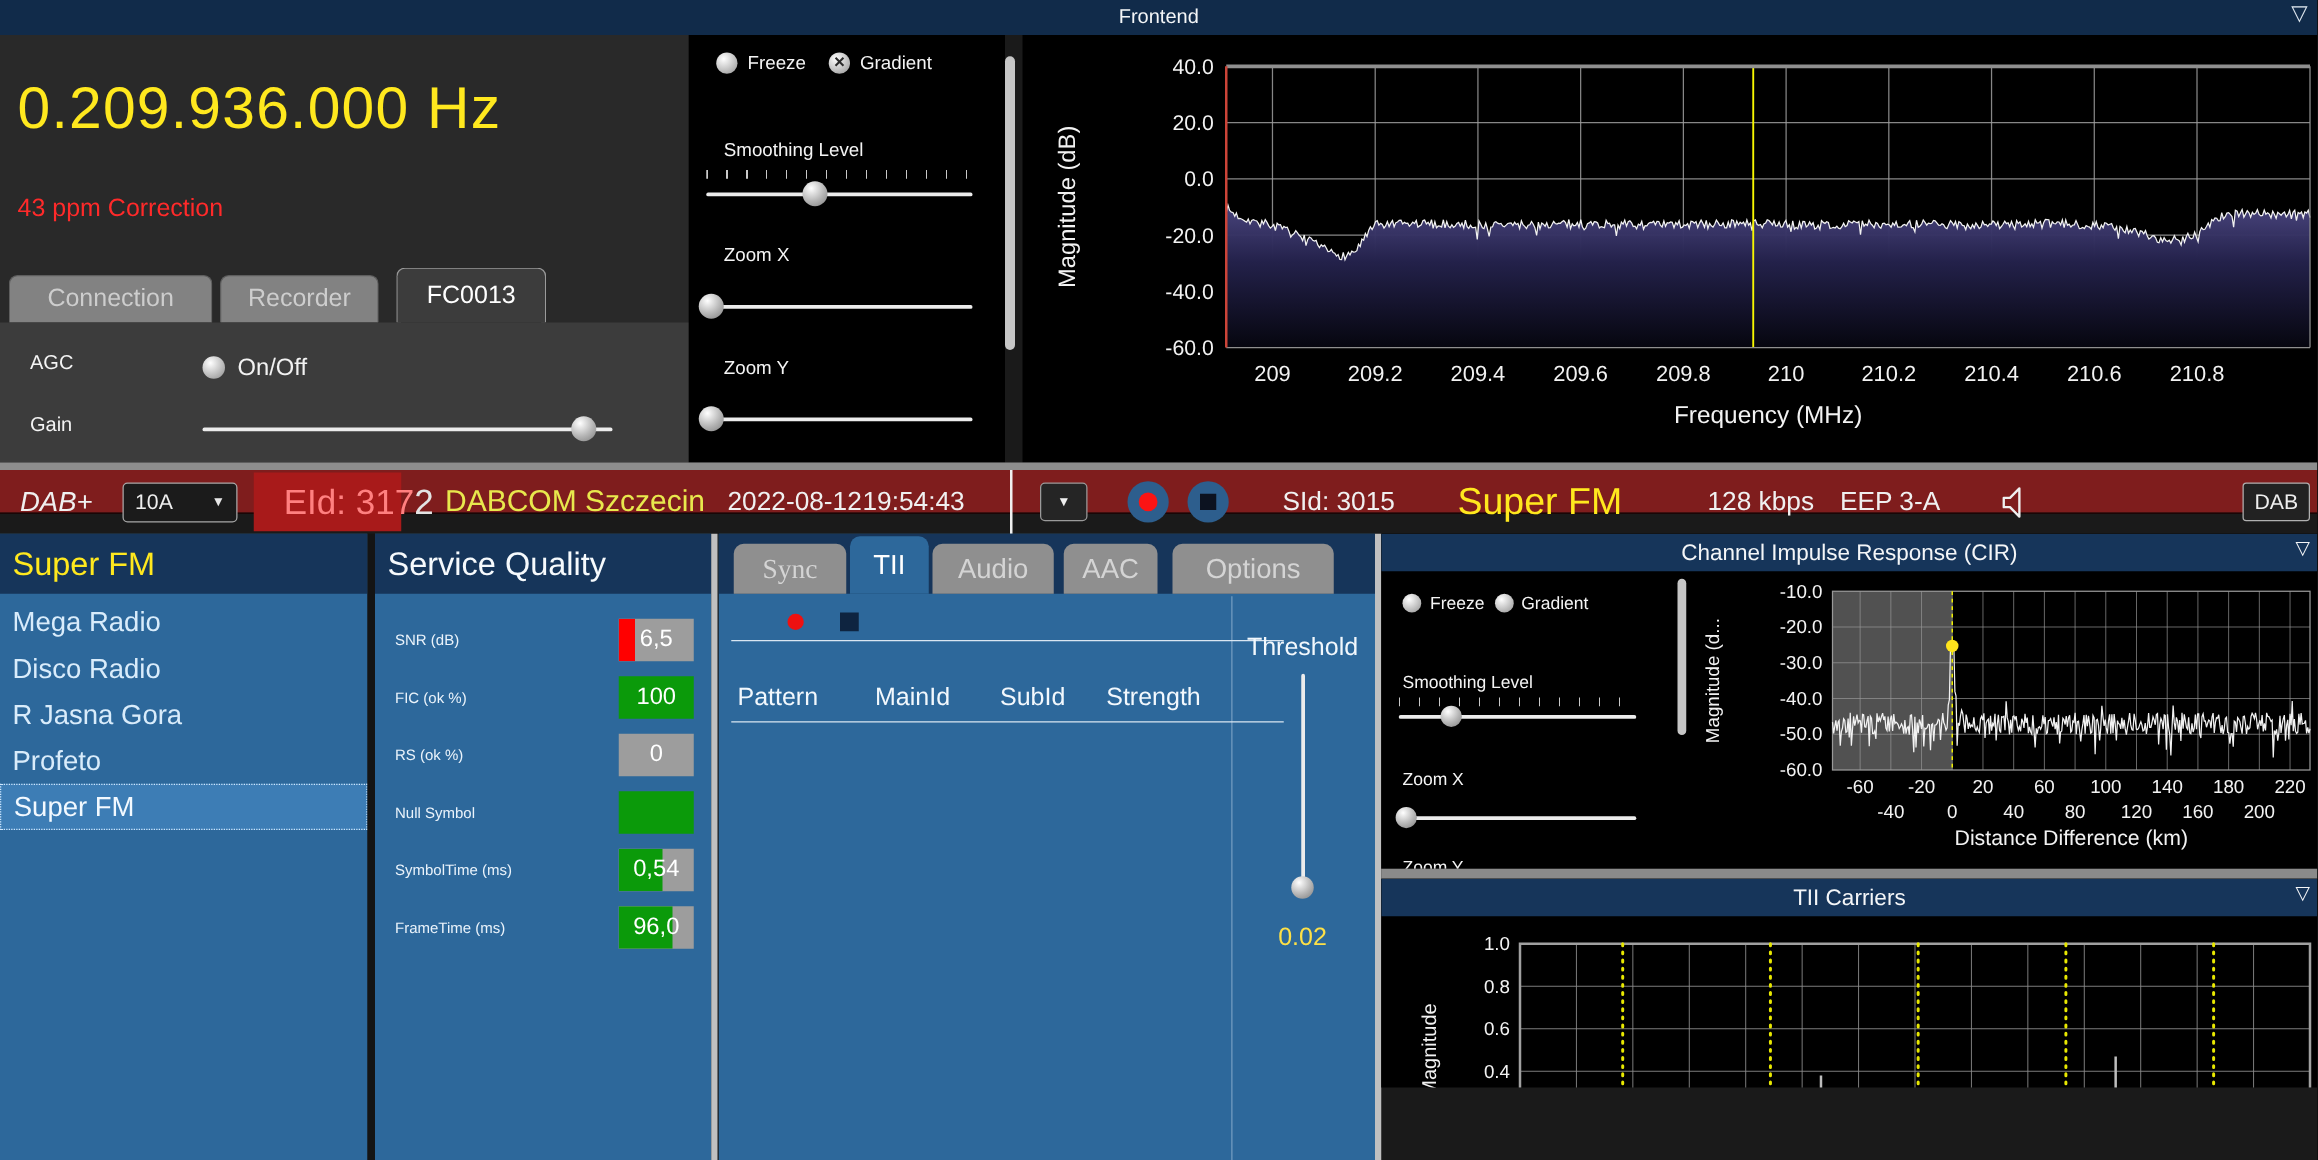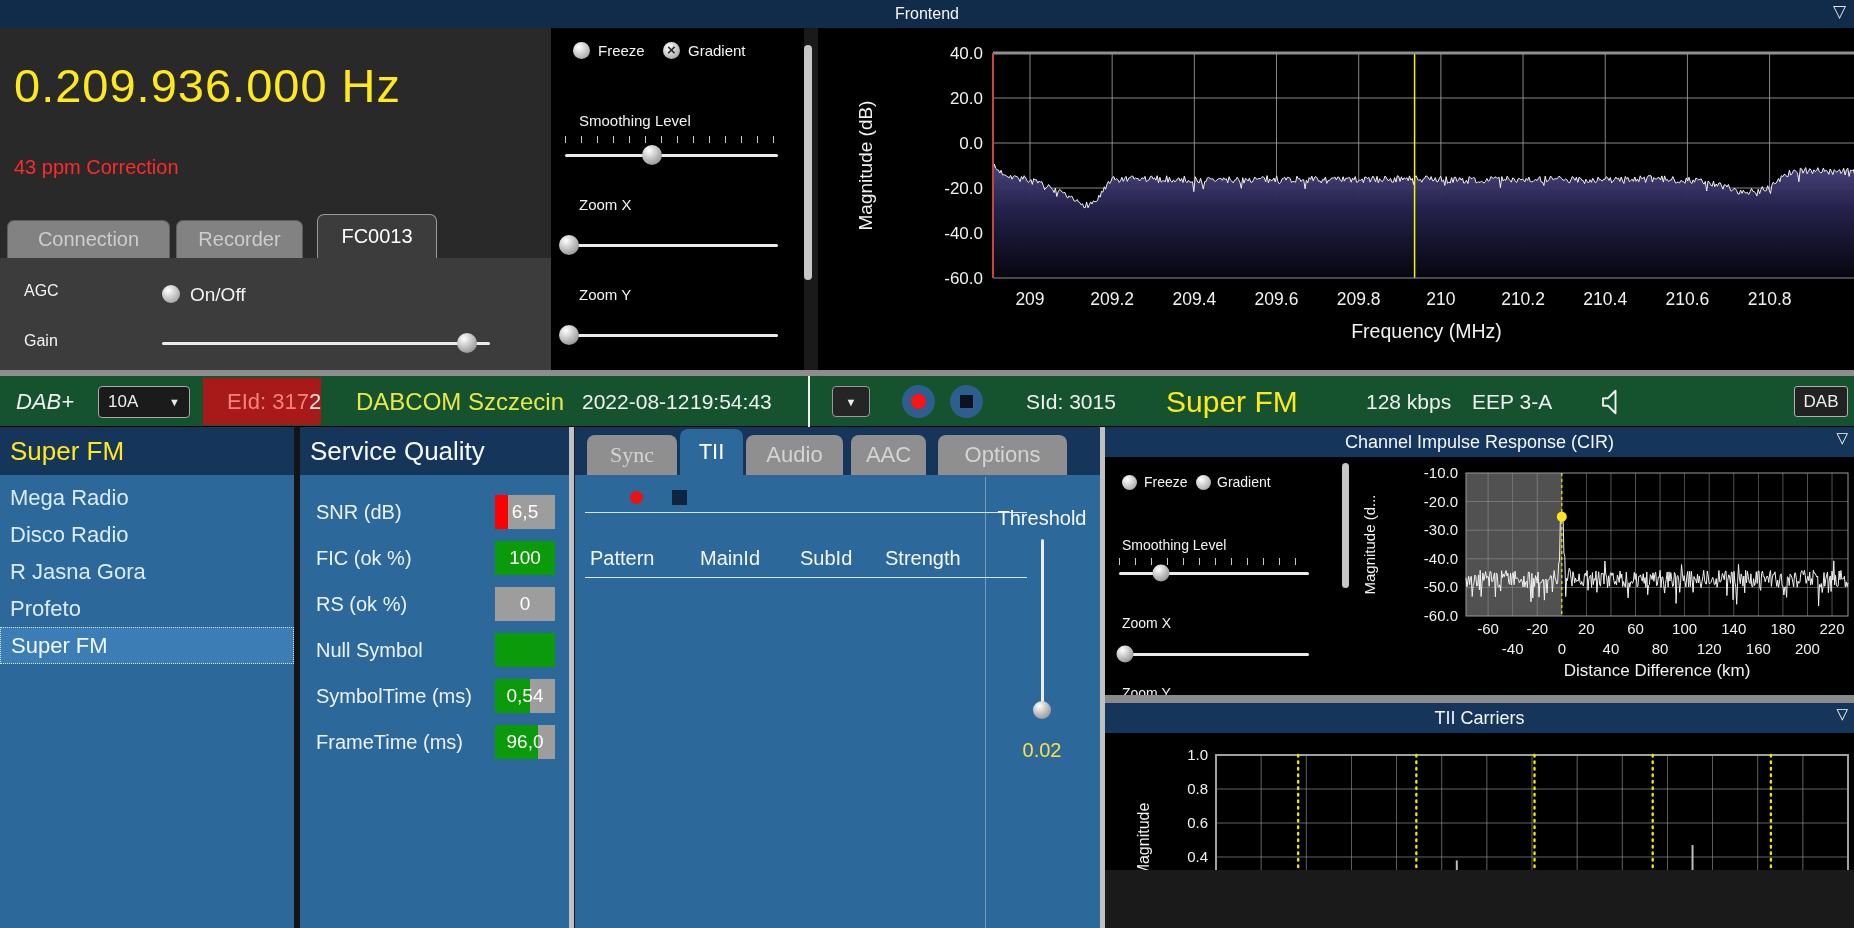--- a/index.html
+++ b/index.html
@@ -48,33 +48,33 @@
       background:radial-gradient(circle at 35% 30%,#ffffff,#a9a9a9 78%);}
   .cb.checked::after{content:"×";position:absolute;left:0;top:-1px;width:17px;height:17px;
       text-align:center;line-height:18px;font-size:15px;font-weight:bold;color:#2b2b2b;}
   .cblabel{position:absolute;font-size:15px;color:#f4f4f4;}
   .ctl-label{position:absolute;font-size:15px;color:#f4f4f4;}
 
   
   #spec-controls{position:absolute;left:551px;top:28px;width:253px;height:342px;background:#000;}
   .vscroll{position:absolute;width:8px;border-radius:4px;background:#c6c6c6;}
 
-  #spectrum-wrap{position:absolute;left:818px;top:28px;width:1036px;height:342px;background:#000;padding-left:12px;}
+  #spectrum-wrap{position:absolute;left:818px;top:28px;width:1036px;height:342px;background:#000;}
 
   
   #status-strip{position:absolute;left:0;top:370px;width:1854px;height:6px;background:#8d8d8d;}
-  #statusbar{position:absolute;left:0;top:376px;width:1854px;height:51px;background:#14532d;border-bottom:1px solid #000;}
+  #statusbar{position:absolute;left:0;top:376px;width:1854px;height:35px;background:#7f1d1d;border-bottom:1px solid #000;}
   .sb{position:absolute;top:0;height:51px;display:flex;align-items:center;font-size:21px;color:#f0f0f0;white-space:nowrap;}
   #sb-mode{left:16px;font-style:italic;font-size:22px;}
   #sb-combo{left:98px;top:10px;width:92px;height:32px;background:#1b1b1b;border:1px solid #a8a8a8;
             border-radius:4px;display:flex;align-items:center;justify-content:space-between;
             padding:0 9px;font-size:17px;position:absolute;}
   #sb-combo .caret{font-size:11px;color:#e8e8e8;}
   #sb-eid-bg{position:absolute;left:203px;top:2px;width:118px;height:47px;background:#a81a1a;}
-  #sb-eid{left:227px;font-size:22px;}
+  #sb-eid{left:227px;font-size:28px;}
   #sb-eid .hl{color:#ff8080;}
   #sb-eid .tail{color:#e3e3e3;}
   #sb-ensemble{left:356px;font-size:24px;color:#e8e84d;}
   #sb-date{left:582px;}
   #sb-time{left:690px;}
   #sb-sep{position:absolute;left:808px;top:0;width:2px;height:51px;background:#efefef;}
   #sb-dropbtn{position:absolute;left:832px;top:10px;width:38px;height:31px;border:1px solid #9a9a9a;
               border-radius:4px;background:#252525;display:flex;align-items:center;justify-content:center;font-size:11px;}
   .roundbtn{position:absolute;top:9px;width:33px;height:33px;border-radius:50%;background:#2d5e8d;
             display:flex;align-items:center;justify-content:center;}
@@ -97,21 +97,21 @@
   #station-list{position:absolute;left:0;top:52px;right:0;}
   .station{height:37px;display:flex;align-items:center;padding-left:10px;font-size:22px;color:#d9ecfb;}
   .station.selected{background:#3d7db5;border:1px dotted #cfe8ff;color:#f2f9ff;}
   .gap{position:absolute;top:427px;width:6px;height:501px;background:#141414;}
   .lightbar{position:absolute;top:427px;width:5px;height:501px;background:#c0c0c0;}
 
   #sq-panel{position:absolute;left:300px;top:427px;width:269px;height:501px;background:#2d689b;overflow:hidden;}
   #sq-title{font-size:26px;color:#f6fafd;}
   #sq-rows{position:absolute;left:0;top:62px;right:0;}
   .sq-row{height:46px;display:flex;align-items:center;justify-content:space-between;padding:0 14px 0 16px;}
-  .sq-label{font-size:20px;color:#eaf3fb;}
+  .sq-label{font-size:12px;color:#eaf3fb;}
   .badge{position:relative;width:60px;height:34px;background:#9d9d9d;overflow:hidden;
          display:flex;align-items:center;justify-content:center;}
   .badge .fill{position:absolute;left:0;top:0;bottom:0;background:#0b9a0a;}
   .badge .strip{position:absolute;left:0;top:0;bottom:0;width:13px;background:#ff0000;}
   .badge .val{position:relative;z-index:1;font-size:19px;color:#fff;}
 
   #tii-panel{position:absolute;left:575px;top:427px;width:525px;height:501px;background:#2d689b;overflow:hidden;}
   #tii-tabstrip{position:absolute;left:0;top:0;width:525px;height:48px;background:#16355a;}
   .stab{position:absolute;top:8px;height:40px;border-radius:8px 8px 0 0;background:#8f8f8f;color:#d4d4d4;
         font-size:22px;display:flex;align-items:center;justify-content:center;}

